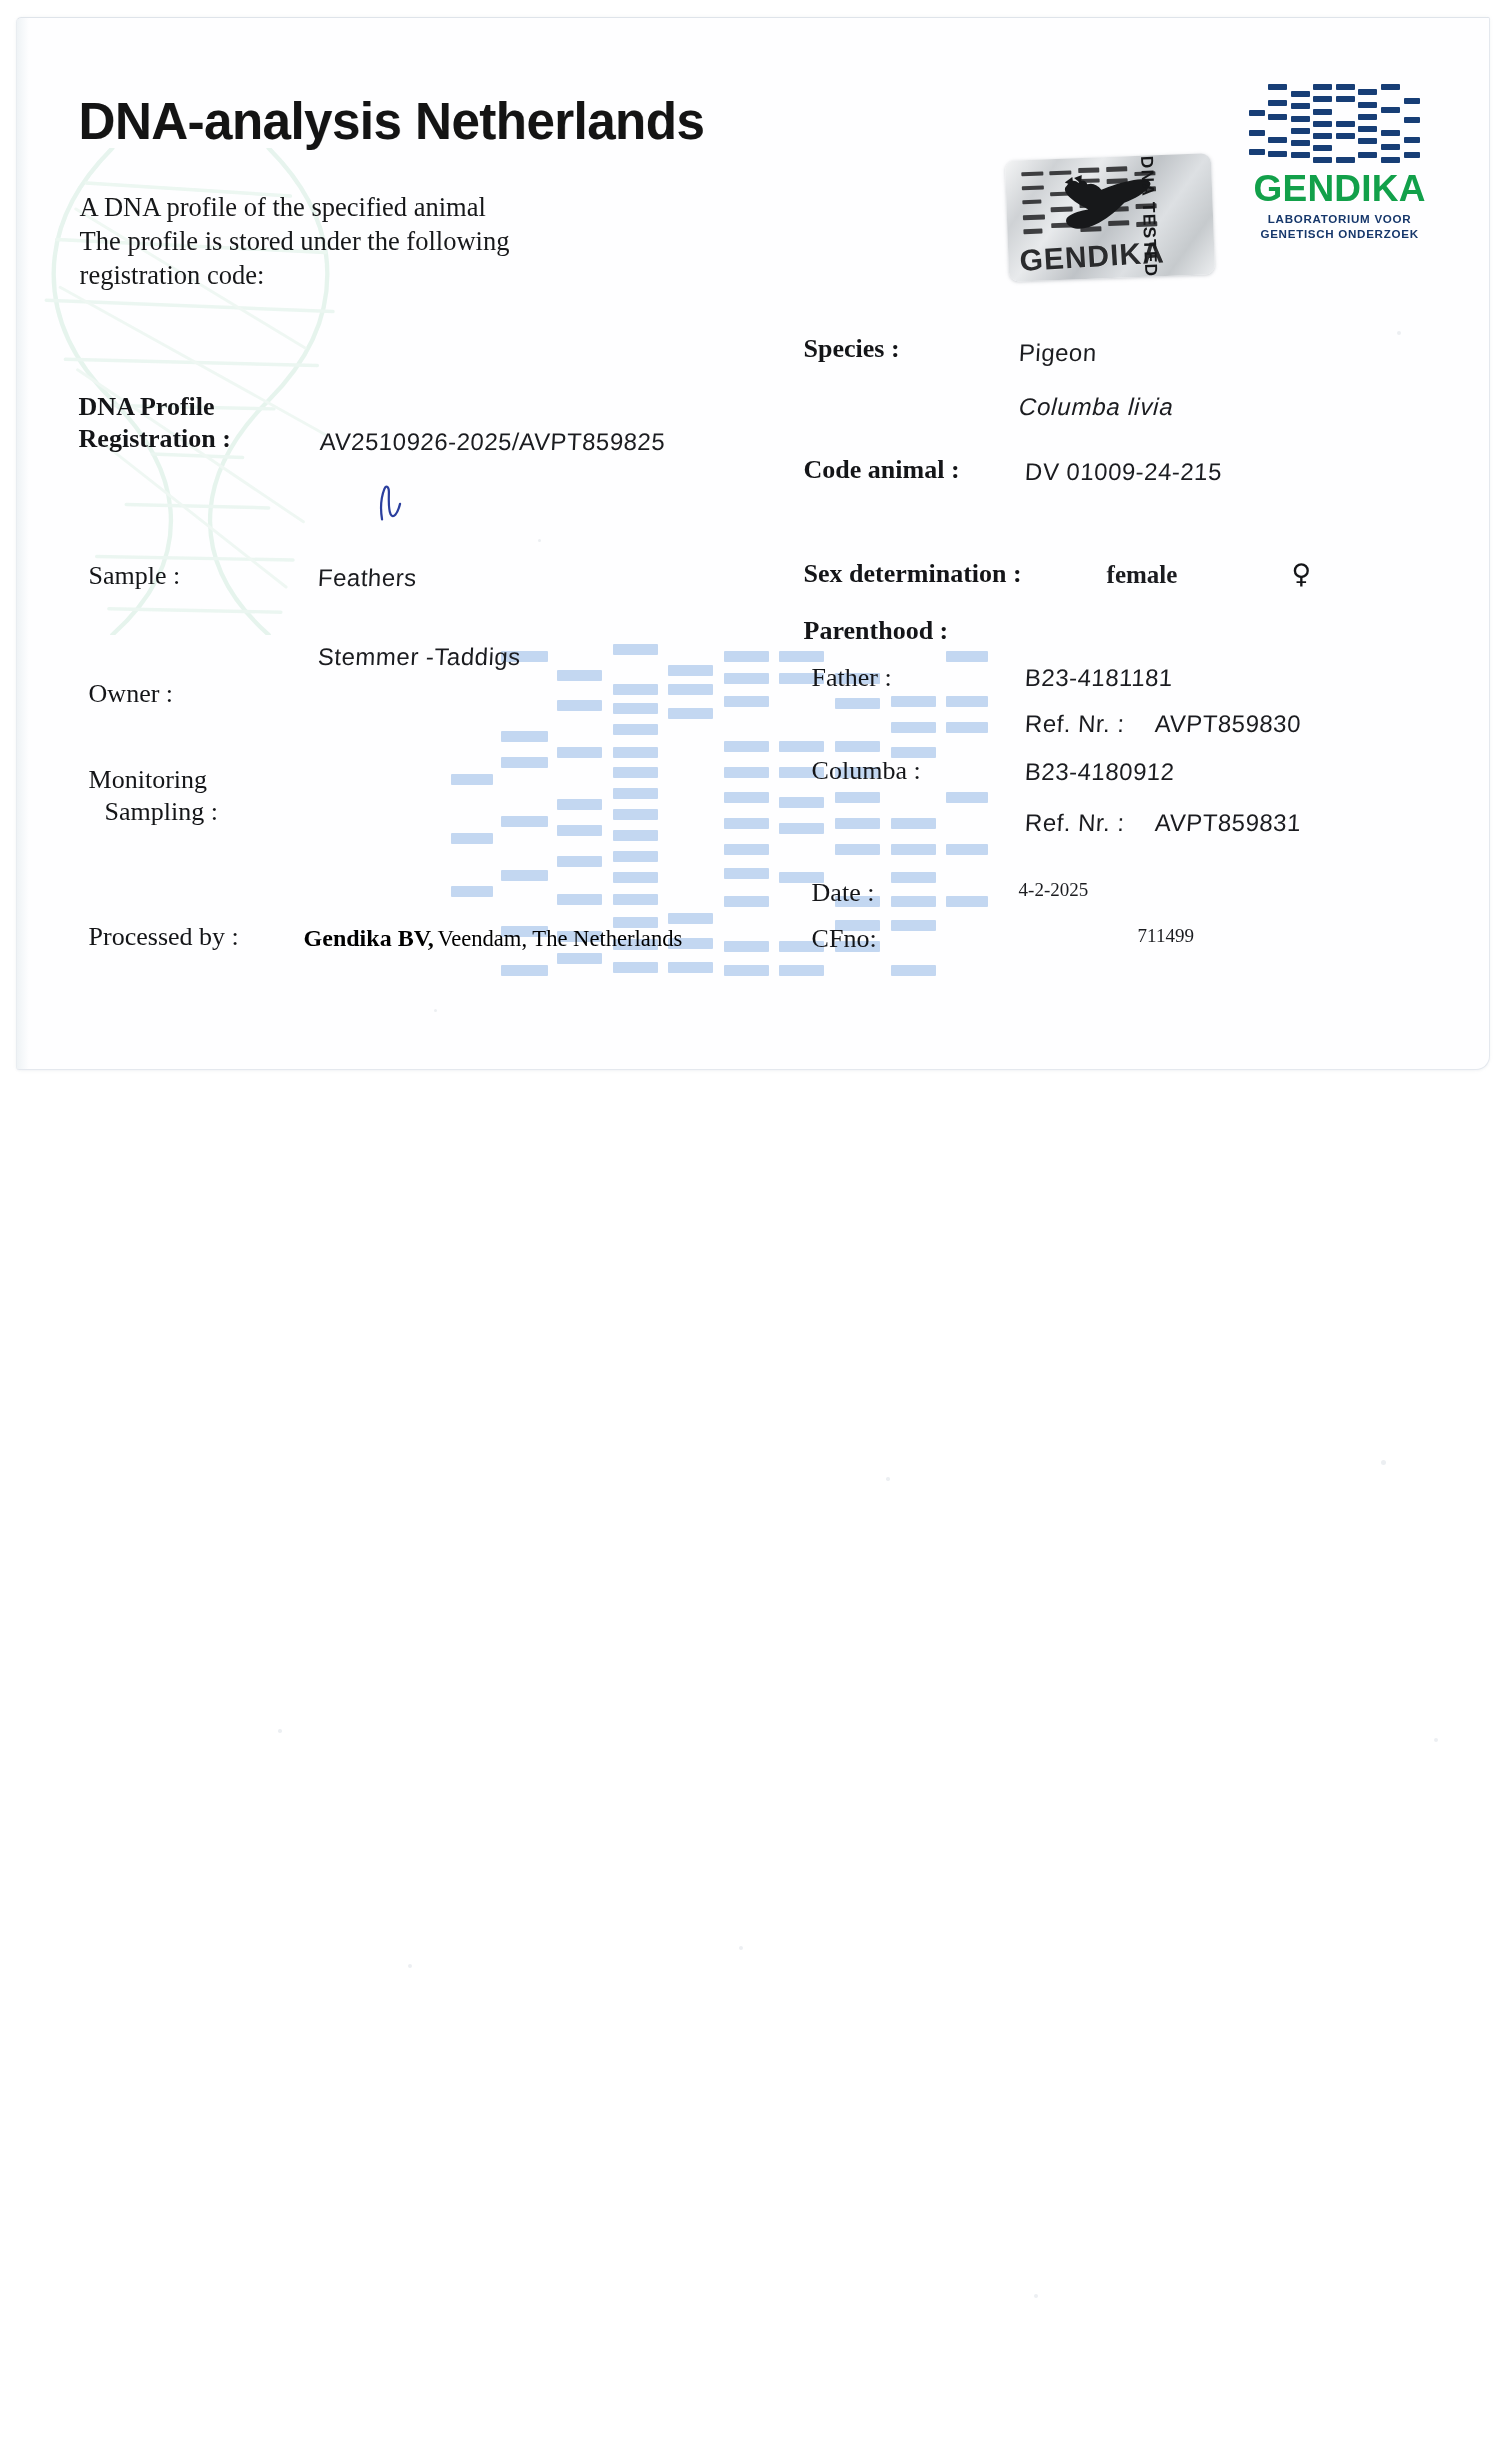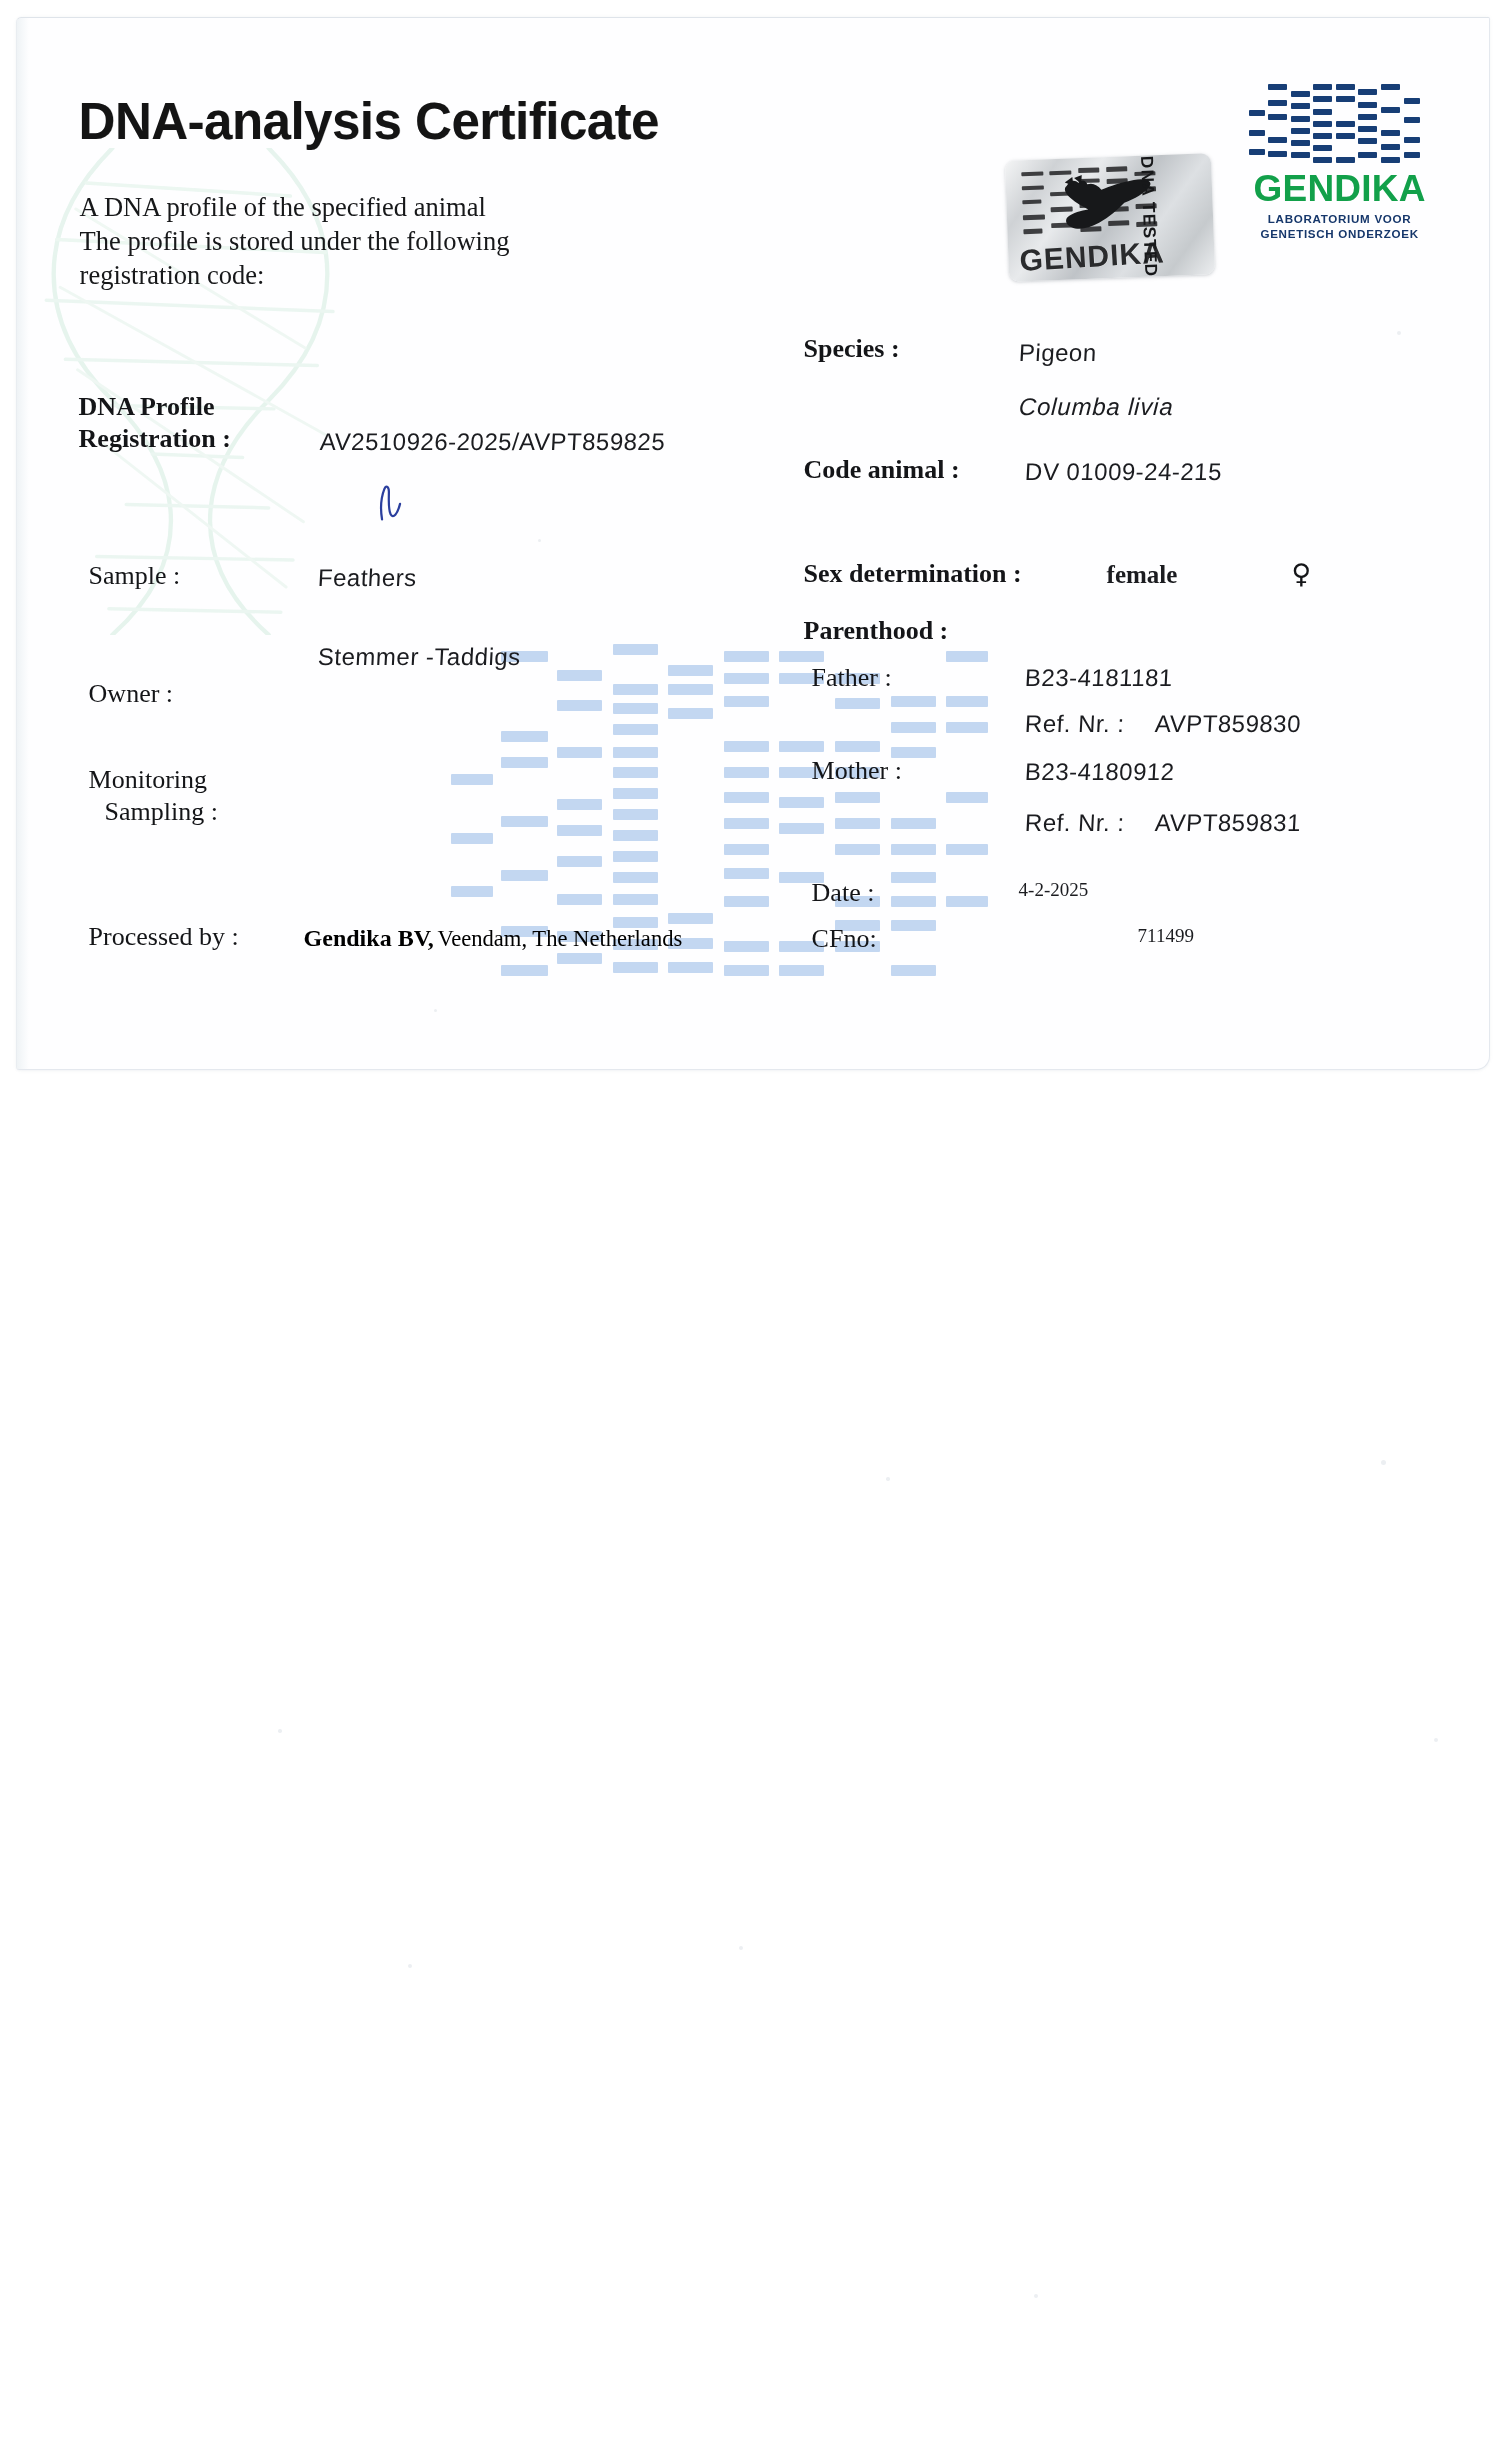--- a/index.html
+++ b/index.html
@@ -373,21 +373,21 @@
       <i class="band" style="left:440px;top:321px; width:45px;"></i>
 
       <i class="band" style="left:495px;top:7px;   width:42px;"></i>
       <i class="band" style="left:495px;top:52px;  width:42px;"></i>
       <i class="band" style="left:495px;top:78px;  width:42px;"></i>
       <i class="band" style="left:495px;top:148px; width:42px;"></i>
       <i class="band" style="left:495px;top:200px; width:42px;"></i>
       <i class="band" style="left:495px;top:252px; width:42px;"></i>
     </div>
 
-    <div id="title">DNA-analysis Certificate</div>
+    <div id="title">DNA-analysis Netherlands</div>
 
     <div id="intro">
       <div>A DNA profile of the specified animal</div>
       <div>The profile is stored under the following</div>
       <div>registration code:</div>
     </div>
 
     <div id="holo">
       <div class="gelmini">
         <i style="left:0px;  top:1.7px;  width:22.6px;"></i>
@@ -523,21 +523,21 @@
     <div class="val serif-b" style="left:1090px; top:543px;">female</div>
     <div class="venus" style="left:1275px; top:542px;">♀</div>
 
     <div class="lbl b" style="left:787px; top:598px;">Parenthood :</div>
 
     <div class="lbl" style="left:795px; top:645px;">Father :</div>
     <div class="val" style="left:1008px; top:646px;">B23-4181181</div>
     <div class="val" style="left:1008px; top:692px;">Ref. Nr. :</div>
     <div class="val" style="left:1138px; top:692px;">AVPT859830</div>
 
-    <div class="lbl" style="left:795px; top:738px;">Mother :</div>
+    <div class="lbl" style="left:795px; top:738px;">Columba :</div>
     <div class="val" style="left:1008px; top:740px;">B23-4180912</div>
     <div class="val" style="left:1008px; top:791px;">Ref. Nr. :</div>
     <div class="val" style="left:1138px; top:791px;">AVPT859831</div>
 
     <div class="lbl" style="left:795px; top:860px;">Date :</div>
     <div class="val serif" style="left:1002px; top:861px;">4-2-2025</div>
 
     <div class="lbl" style="left:795px; top:906px;">CFno:</div>
     <div class="val serif" style="left:1121px; top:907px;">711499</div>
 

